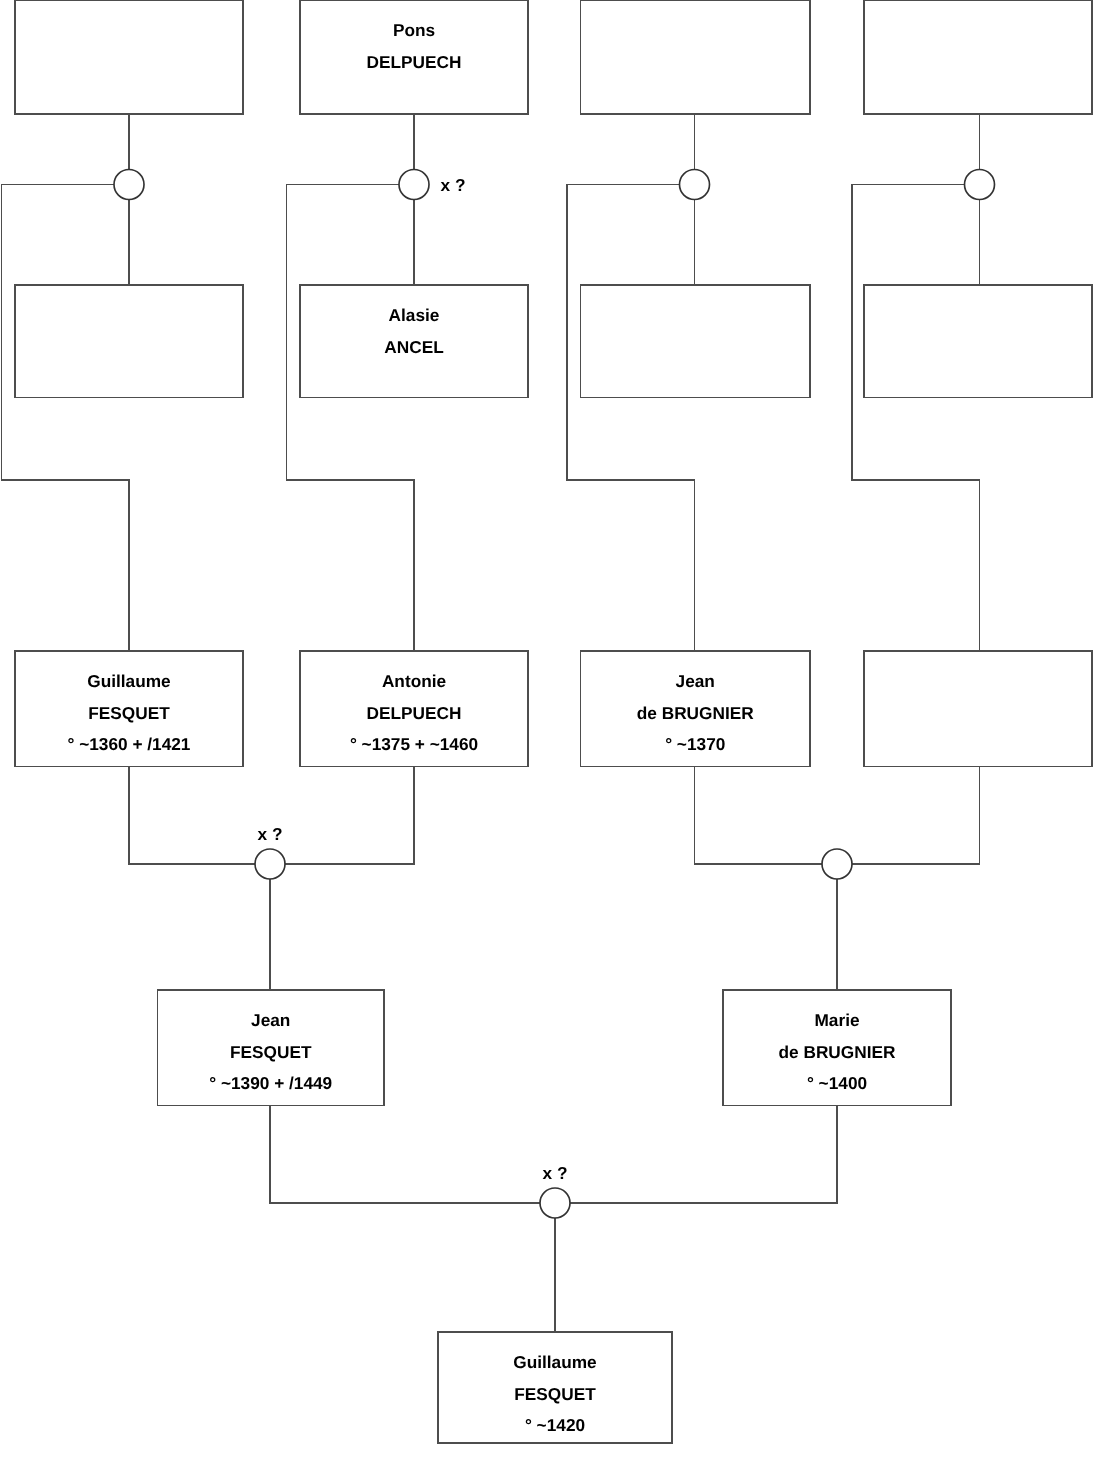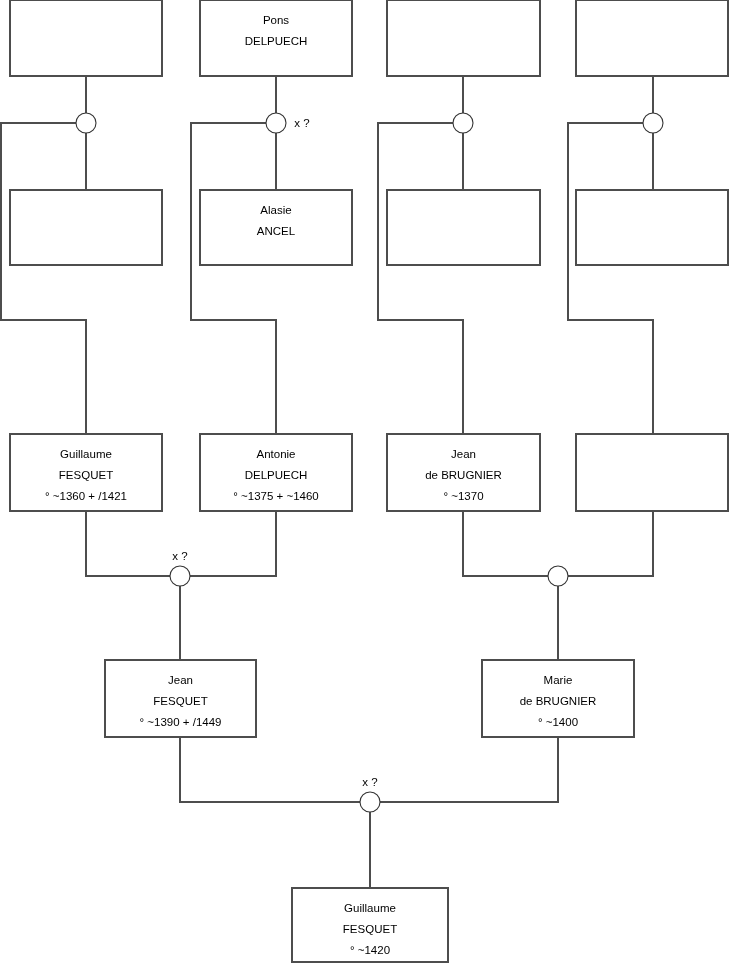--- a/index.html
+++ b/index.html
@@ -11,20 +11,21 @@
     width: 740px;
     height: 975px;
     font-family: "Liberation Sans", sans-serif;
     -webkit-font-smoothing: antialiased;
   }
   #tree-root {
     position: relative;
     width: 740px;
     height: 975px;
     overflow: hidden;
+    font-weight: bold;
   }
   svg#tree-svg {
     position: absolute;
     left: 0;
     top: 0;
     width: 740px;
     height: 975px;
     display: block;
   }
   .link-line {

